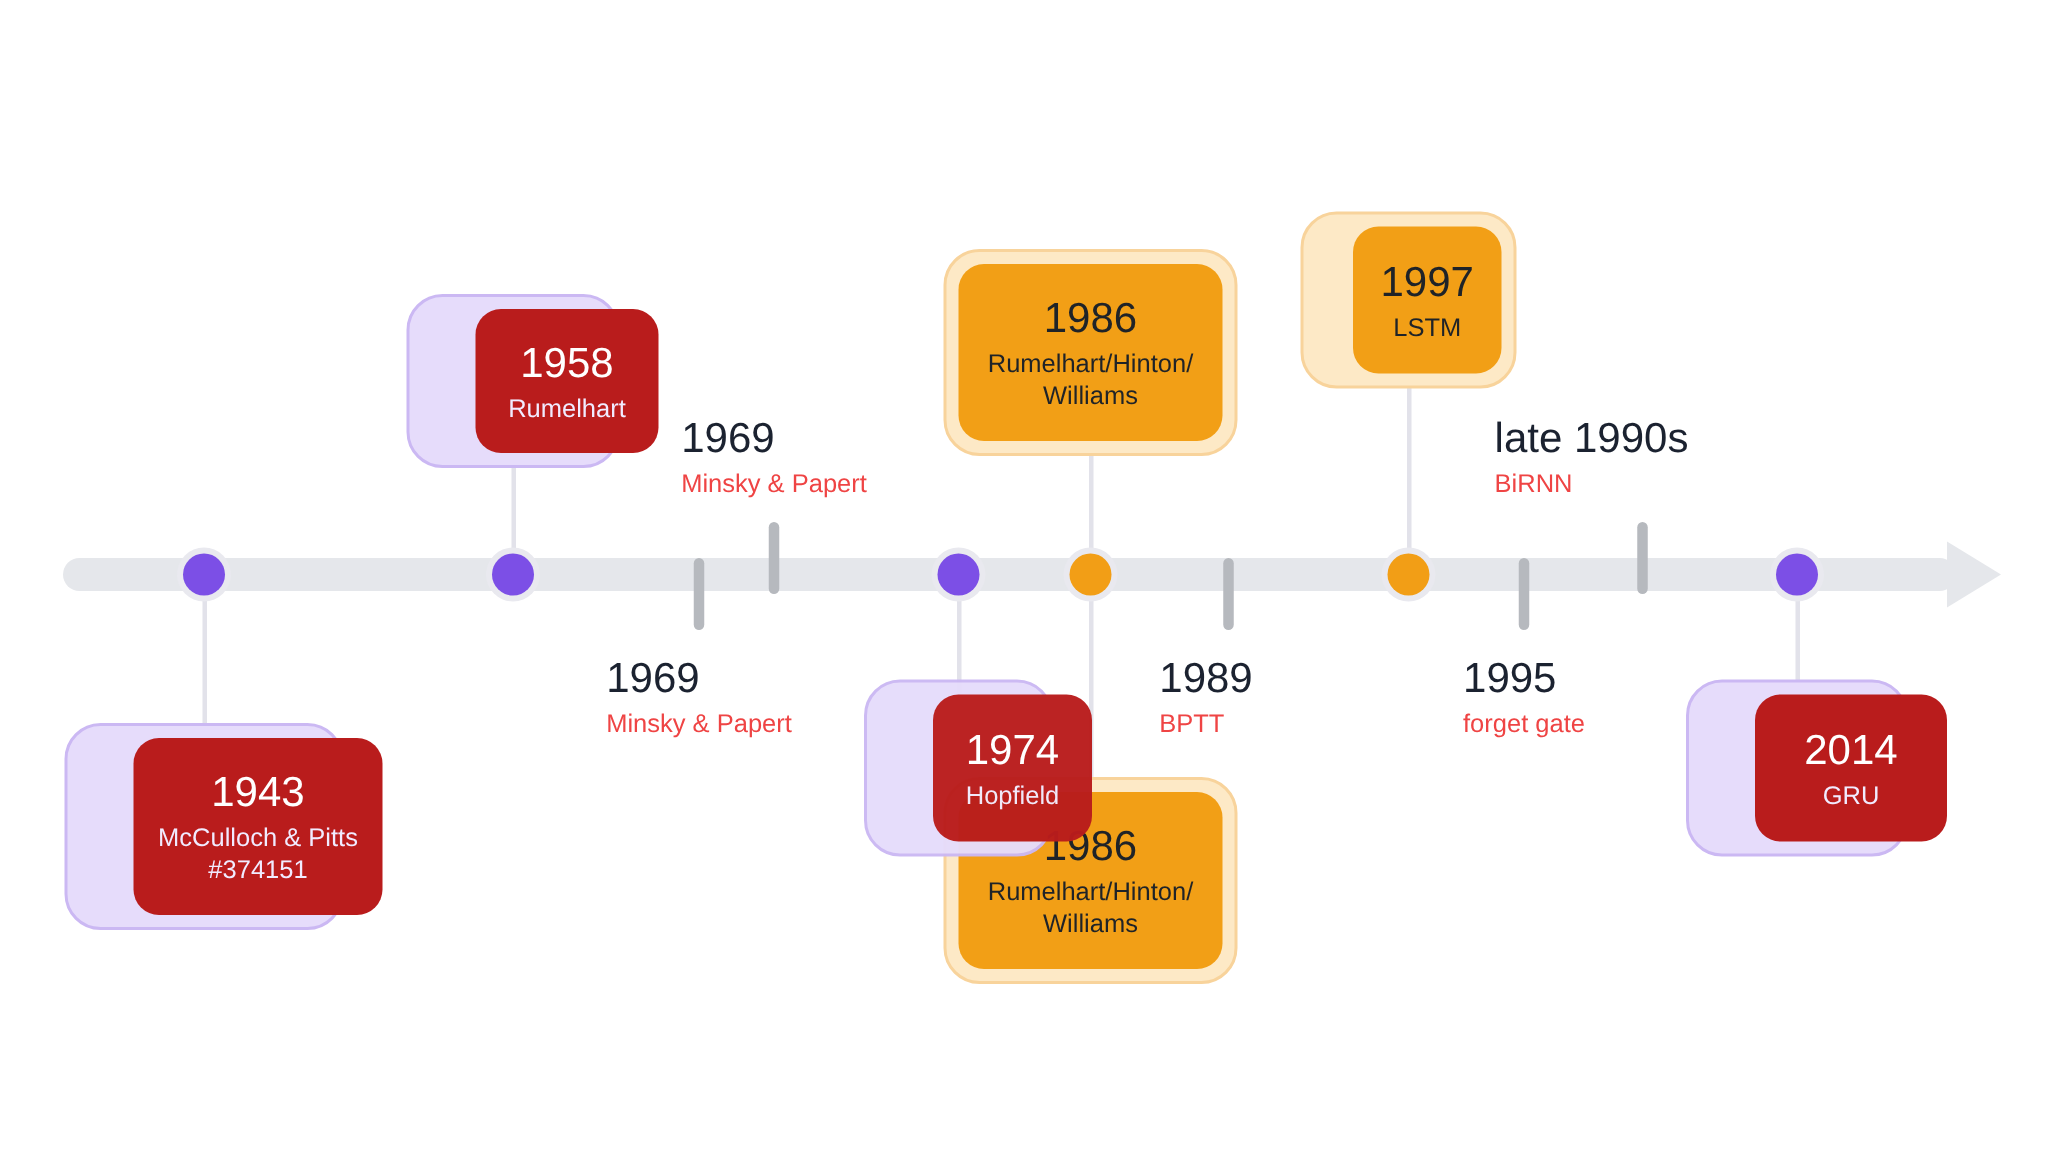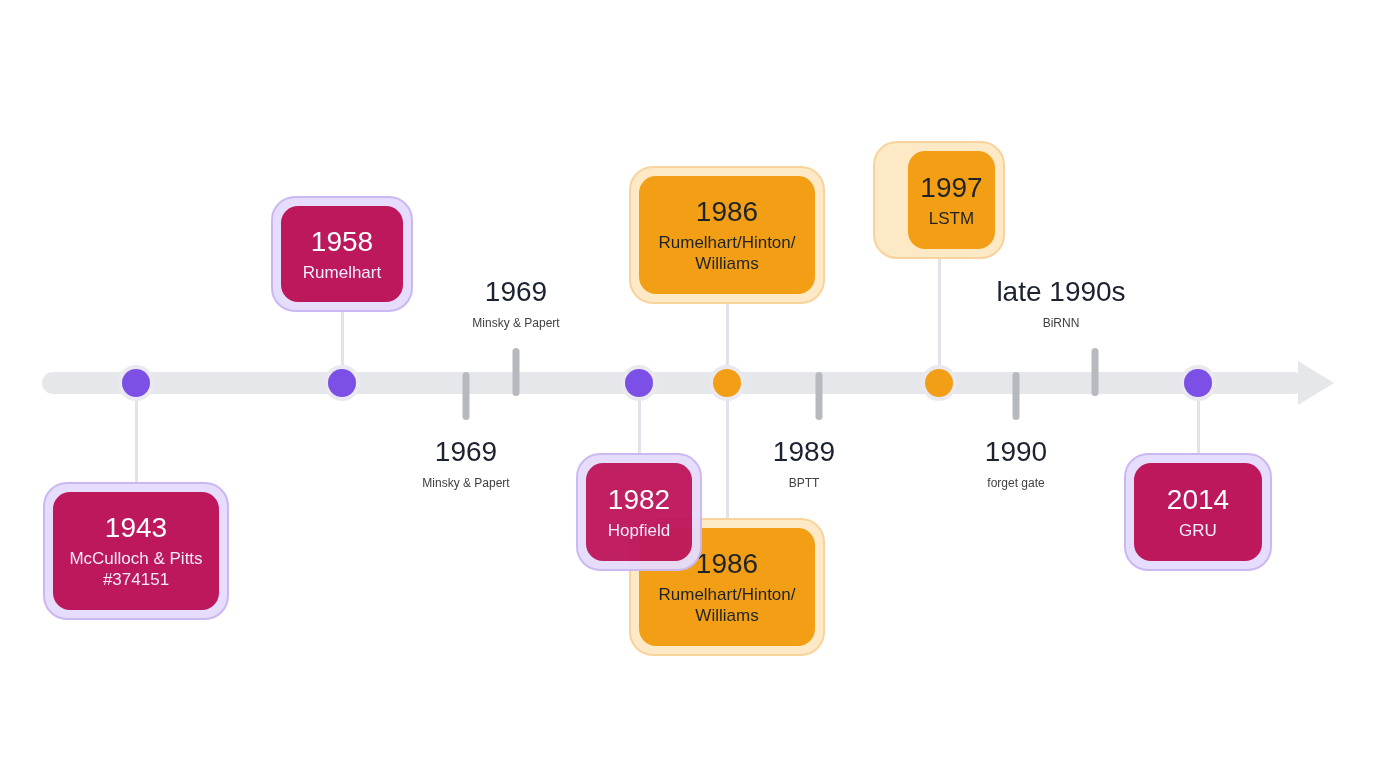--- a/index.html
+++ b/index.html
@@ -34,28 +34,28 @@
     position: absolute; box-sizing: border-box; border-radius: 24px; padding: 8px;
     transform: translateX(-50%);
   }
   .card.purple { background: #e6dcfb; border: 2px solid #cbb8f3; }
   .card.orange { background: #fde9c6; border: 2px solid #f8d39b; }
   .card .inner {
     width: 100%; height: 100%; border-radius: 17px; box-sizing: border-box;
     display: flex; flex-direction: column; align-items: center; justify-content: center;
     text-align: center;
   }
-  .card.purple .inner { background: #be185d; color: #ffffff; }
+  .card.purple .inner { background: #b91c1c; color: #ffffff; margin-left: 36px; }
   .card.orange .inner { background: #f29f16; color: #1f2328; }
   .card .yr { font-size: 28px; line-height: 32px; }
   .card .desc { font-size: 17px; line-height: 21px; margin-top: 4px; }
   .card.purple .desc { color: #f1ebff; }
-  .label { position: absolute; transform: translateX(-50%); text-align: center; white-space: nowrap; }
+  .label { position: absolute; transform: translateX(-50%); text-align: left; white-space: nowrap; }
   .label .yr { font-size: 28px; line-height: 32px; color: #1b2230; }
-  .label .desc { font-size: 12px; line-height: 22px; color: #404040; margin-top: 4px; }
+  .label .desc { font-size: 17px; line-height: 22px; color: #ef4444; margin-top: 4px; }
 </style>
 </head>
 <body>
 
 <div class="axis"></div>
 <div class="arrowhead"></div>
 
 <div class="connector" style="left:135px; top:400px; height:86px;"></div>
 <div class="connector" style="left:341px; top:310px; height:60px;"></div>
 <div class="connector" style="left:638px; top:400px; height:62px;"></div>
@@ -107,34 +107,34 @@
 <div class="card orange" style="left:727px; top:518px; width:196px; height:138px;">
   <div class="inner">
     <div class="yr">1986</div>
     <div class="desc">Rumelhart/Hinton/</div>
     <div class="desc" style="margin-top:0">Williams</div>
   </div>
 </div>
 
 <div class="card purple" style="left:639px; top:453px; width:126px; height:118px; opacity:0.97;">
   <div class="inner">
-    <div class="yr">1982</div>
+    <div class="yr">1974</div>
     <div class="desc">Hopfield</div>
   </div>
 </div>
 
 <div class="card orange" style="left:727px; top:166px; width:196px; height:138px;">
   <div class="inner">
     <div class="yr">1986</div>
     <div class="desc">Rumelhart/Hinton/</div>
     <div class="desc" style="margin-top:0">Williams</div>
   </div>
 </div>
 
-<div class="card orange" style="left:939px; top:141px; width:132px; height:118px;padding-left:33px;">
+<div class="card orange" style="left:939px; top:141px; width:144px; height:118px;padding-left:33px;">
   <div class="inner">
     <div class="yr">1997</div>
     <div class="desc">LSTM</div>
   </div>
 </div>
 
 <div class="card purple" style="left:1198px; top:453px; width:148px; height:118px;">
   <div class="inner">
     <div class="yr">2014</div>
     <div class="desc">GRU</div>
@@ -147,19 +147,19 @@
 </div>
 <div class="label" style="left:466px; top:436px;">
   <div class="yr">1969</div>
   <div class="desc">Minsky &amp; Papert</div>
 </div>
 <div class="label" style="left:804px; top:436px;">
   <div class="yr">1989</div>
   <div class="desc">BPTT</div>
 </div>
 <div class="label" style="left:1016px; top:436px;">
-  <div class="yr">1990</div>
+  <div class="yr">1995</div>
   <div class="desc">forget gate</div>
 </div>
 <div class="label" style="left:1061px; top:276px;">
   <div class="yr">late 1990s</div>
   <div class="desc">BiRNN</div>
 </div>
 
 </body></html>

